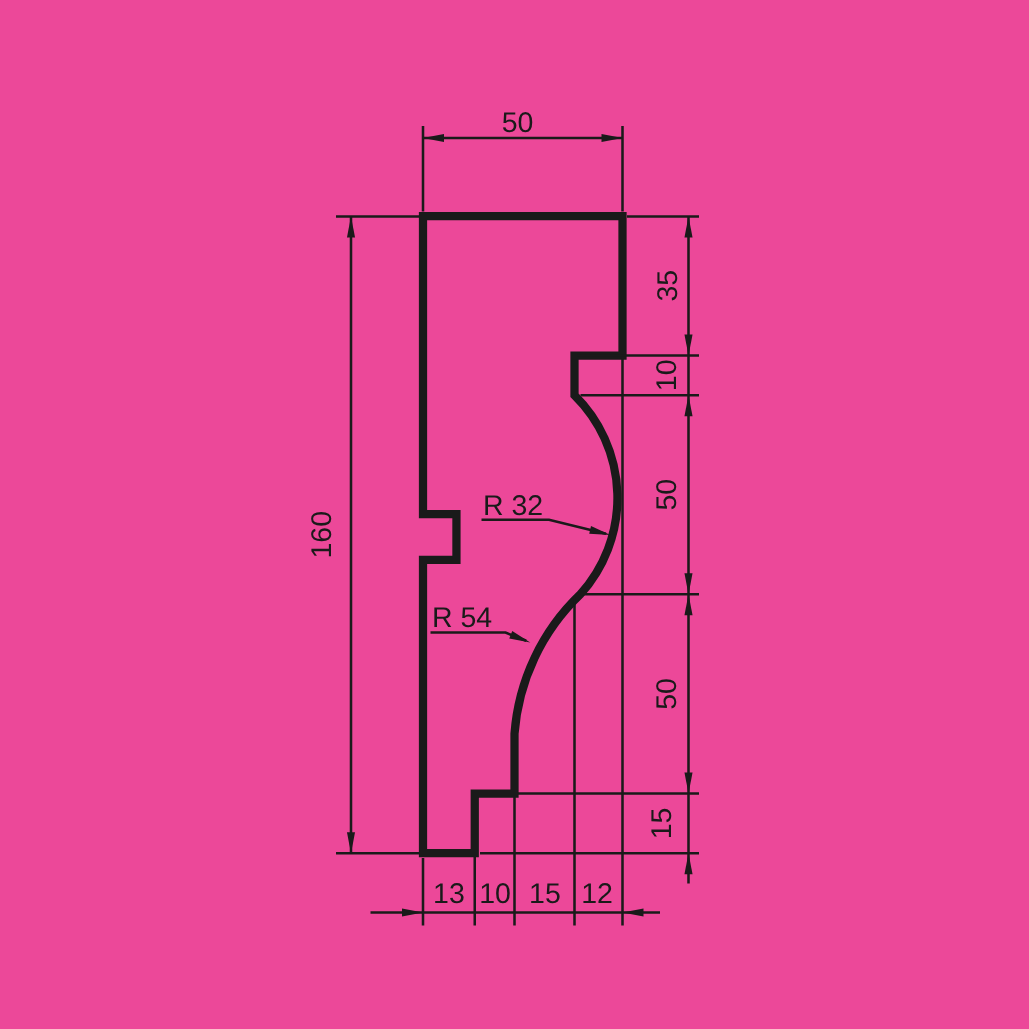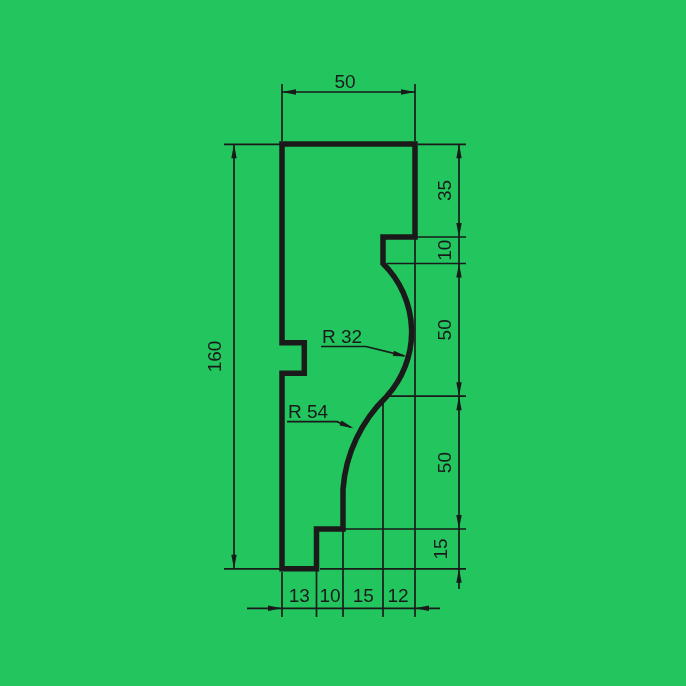--- a/index.html
+++ b/index.html
@@ -1,16 +1,16 @@
 <!DOCTYPE html>
 <html><head>
 <meta charset="utf-8">
 <style>
   html,body{margin:0;padding:0;background:#ffffff;}
-  .stage{position:relative;width:686px;height:686px;background:#22c55e;overflow:hidden;}
+  .stage{position:relative;width:686px;height:686px;background:#ec4899;overflow:hidden;}
   svg{position:absolute;left:0;top:0;}
   .thick{stroke:#1a1a1a;stroke-width:5.5;fill:none;stroke-linejoin:miter;}
   .thin{stroke:#1a1a1a;stroke-width:1.7;fill:none;}
   .arr{fill:#1a1a1a;stroke:none;}
   text{font-family:"Liberation Sans","DejaVu Sans",sans-serif;font-size:19px;fill:#1a1a1a;}
 </style>
 </head>
 <body>
 
 <div class="stage">

